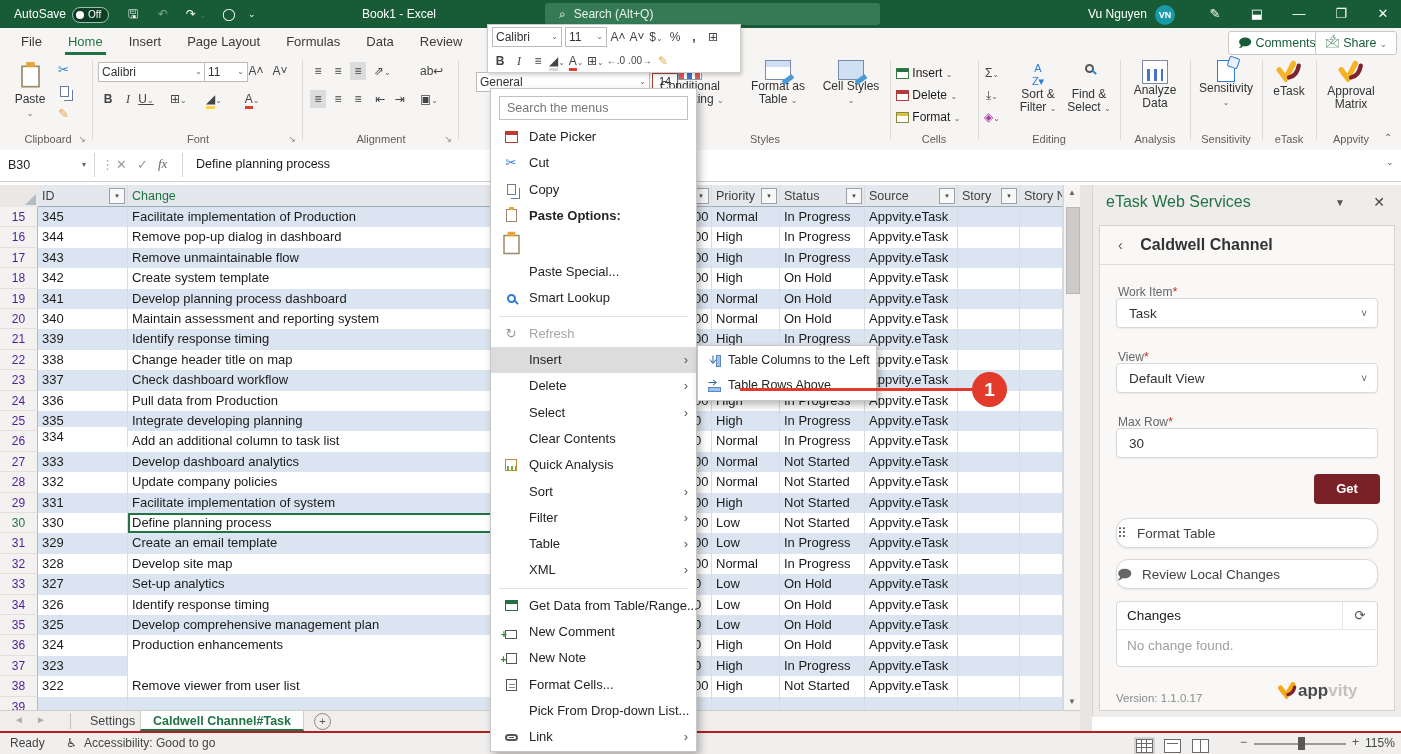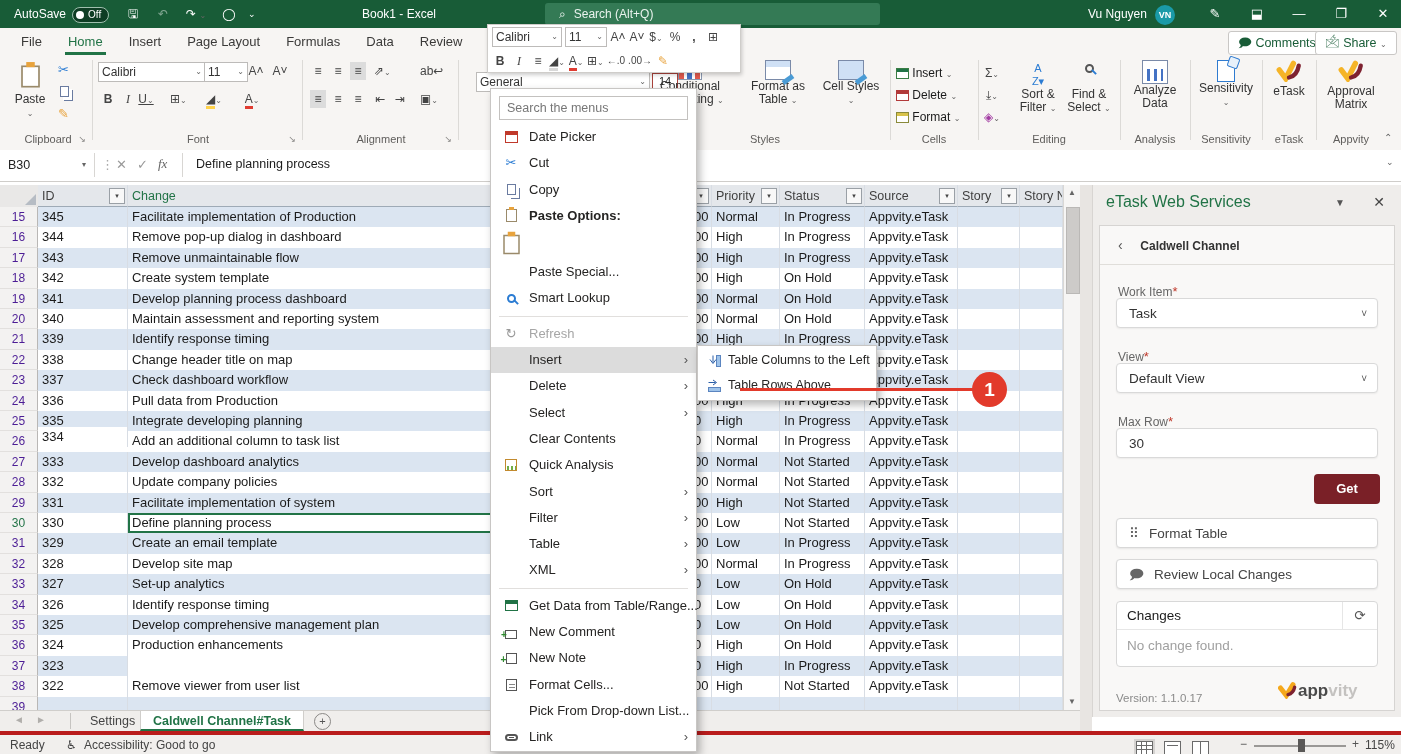--- a/index.html
+++ b/index.html
@@ -90,31 +90,31 @@
   .submenu{position:absolute;left:697px;top:345px;width:178px;background:#fff;border:1px solid #c8c6c4;box-shadow:3px 4px 8px rgba(0,0,0,.28);z-index:32;padding:2px 0;}
   .sm-item{position:relative;height:25px;line-height:25px;font-size:12.5px;color:#252423;padding-left:30px;white-space:nowrap;}
   .sm-item .ctx-ic{position:absolute;left:6px;top:0;width:20px;height:25px;display:flex;align-items:center;justify-content:center;}
   
   .ann-line{position:absolute;left:740px;top:388px;width:236px;height:3px;background:#e23a2b;z-index:33;}
   .ann-circle{position:absolute;left:972px;top:372px;width:35px;height:35px;border-radius:50%;background:#e23a2b;color:#fff;font-size:19px;font-weight:bold;text-align:center;line-height:35px;z-index:33;}
   
   .tabstrip{position:absolute;left:0;top:710px;width:1080px;height:21px;background:#f0eeec;border-top:1px solid #d0cecb;box-sizing:border-box;font-size:12.5px;}
   .sheettab{position:absolute;top:0;height:20px;line-height:20px;padding:0 12px;color:#444;}
   .sheettab.active{background:#fff;color:#217346;font-weight:bold;border-left:1px solid #d0cecb;border-right:1px solid #d0cecb;border-bottom:2px solid #217346;box-sizing:border-box;}
-  .statusbar{position:absolute;left:0;top:731px;width:1401px;height:23px;background:#f1efed;border-top:4px solid #b91c1c;box-sizing:border-box;font-size:12px;color:#444;}
+  .statusbar{position:absolute;left:0;top:731px;width:1401px;height:23px;background:#f1efed;border-top:2px solid #b91c1c;box-sizing:border-box;font-size:12px;color:#444;}
   
   .pane{position:absolute;left:1092px;top:185px;width:309px;height:532px;background:#efedeb;border-left:1px solid #d8d5d2;box-sizing:border-box;}
   .pane-title{position:absolute;left:13px;top:8px;font-size:16px;color:#217346;}
   .card{position:absolute;left:6px;top:40px;width:296px;height:486px;background:#f9f8f7;border:1px solid #d6d4d2;box-sizing:border-box;}
   .card-hd{height:38px;border-bottom:1px solid #e0deda;line-height:38px;}
   .flabel{font-size:12px;color:#666;}
   .req{color:#c0392b;}
   .fbox{position:absolute;left:16px;width:262px;height:30px;background:#fff;border:1px solid #d9d9d9;border-radius:4px;box-shadow:0 1px 2px rgba(0,0,0,.06);line-height:30px;padding-left:12px;box-sizing:border-box;font-size:13.5px;color:#333;}
   .fbox .dd{position:absolute;right:10px;top:0;color:#555;font-size:10px;}
-  .pbtn{position:absolute;left:16px;width:262px;height:30px;background:#fff;border:1px solid #d8d8d8;border-radius:4px;box-shadow:0 1px 2px rgba(0,0,0,.08);line-height:30px;font-size:13.5px;color:#444;padding-left:12px;box-sizing:border-box;}
+  .pbtn{position:absolute;left:16px;width:262px;height:30px;background:#fff;border:1px solid #d8d8d8;border-radius:12px;box-shadow:0 1px 2px rgba(0,0,0,.08);line-height:30px;font-size:13.5px;color:#444;box-sizing:border-box;}
   .getbtn{position:absolute;left:214px;top:248px;width:66px;height:30px;background:#7a2027;color:#fff;border-radius:4px;text-align:center;line-height:30px;font-weight:bold;font-size:13px;}
   .chgbox{position:absolute;left:16px;top:375px;width:262px;height:66px;background:#fff;border:1px solid #d8d8d8;border-radius:4px;box-sizing:border-box;font-size:13.5px;}
   .g{display:inline-block;vertical-align:middle;}
   .dim{opacity:.45;}
 </style>
 </head>
 <body>
 
 <div class="app">
 
@@ -657,21 +657,21 @@
     <span class="abs" style="left:1365px;top:3px">115%</span>
   </div>
 
   <div class="pane">
     <div class="pane-title">eTask Web Services</div>
     <span class="abs" style="right:56px;top:12px;color:#555;font-size:10px">▼</span>
     <span class="abs" style="right:16px;top:9px;color:#444;font-size:14px">✕</span>
     <div class="card">
       <div class="card-hd">
         <span style="margin-left:18px;color:#555;font-size:14px">‹</span>
-        <span style="margin-left:14px;font-weight:bold;font-size:12px;color:#333">Caldwell Channel</span>
+        <span style="margin-left:14px;font-weight:bold;font-size:16px;color:#333">Caldwell Channel</span>
       </div>
       <div class="abs" style="left:18px;top:58px"><span class="flabel">Work Item</span><span class="req">*</span></div>
       <div class="fbox" style="top:72px"><span>Task</span><span class="dd">˅</span></div>
       <div class="abs" style="left:18px;top:123px"><span class="flabel">View</span><span class="req">*</span></div>
       <div class="fbox" style="top:137px"><span>Default View</span><span class="dd">˅</span></div>
       <div class="abs" style="left:18px;top:188px"><span class="flabel">Max Row</span><span class="req">*</span></div>
       <div class="fbox" style="top:202px">30</div>
       <div class="getbtn">Get</div>
       <div class="pbtn" style="top:292px"><span style="color:#666;margin-right:10px">⠿</span><span>Format Table</span></div>
       <div class="pbtn" style="top:333px"><span style="color:#666;margin-right:10px">🗩︎</span><span>Review Local Changes</span></div>

